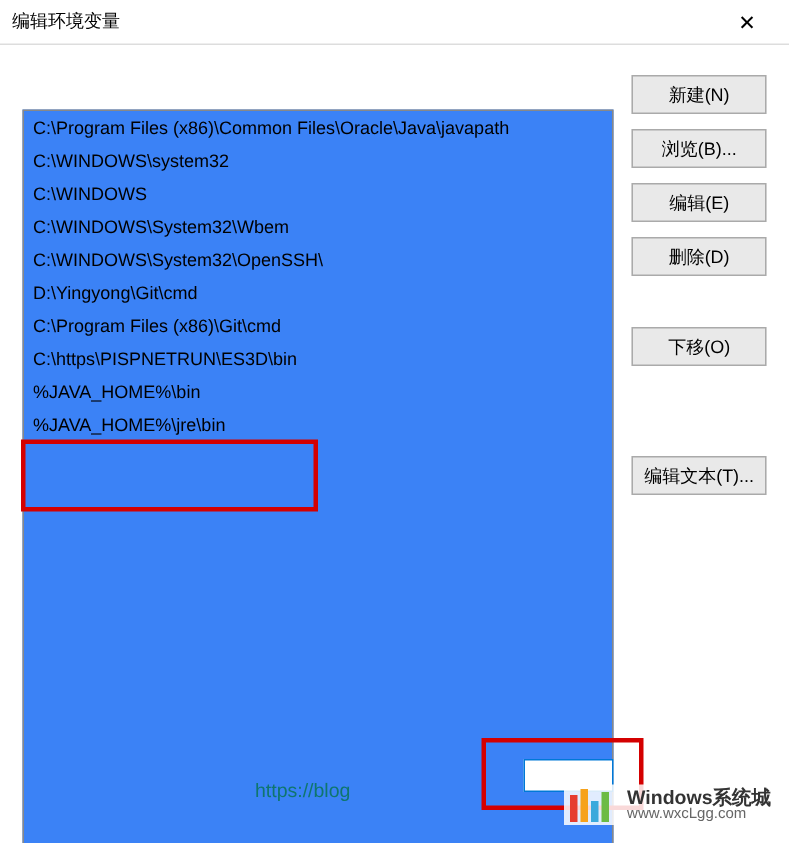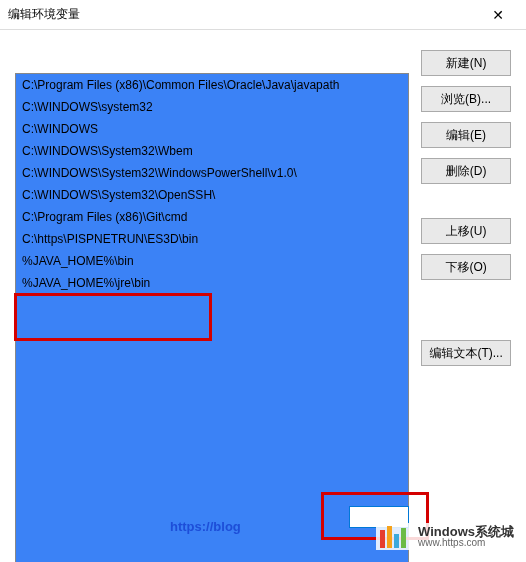--- a/index.html
+++ b/index.html
@@ -124,24 +124,23 @@
   .wm-b2 { height: 22px; background: #f6a21b; }
   .wm-b3 { height: 14px; background: #3ba9dc; }
   .wm-b4 { height: 20px; background: #6cbb45; }
   .wm-text { display: flex; flex-direction: column; line-height: 1; }
   .wm-line1 { font-size: 13px; font-weight: bold; color: #333; }
   .wm-line2 { font-size: 10px; color: #666; }
   .faint-wm {
     position: absolute;
     left: 170px;
     bottom: 28px;
-    color: #1d4ed8;
+    color: #0f766e;
     font-size: 13px;
     pointer-events: none;
-    font-weight: bold;
   }
 </style>
 </head>
 <body>
 
 <div class="window">
 
   <div class="titlebar">
     <span class="title">编辑环境变量</span>
     <div class="close-btn">
@@ -150,35 +149,34 @@
   </div>
 
   <div class="content">
     <div class="main-row">
 
       <div class="listbox">
         <div class="list-item">C:\Program Files (x86)\Common Files\Oracle\Java\javapath</div>
         <div class="list-item">C:\WINDOWS\system32</div>
         <div class="list-item">C:\WINDOWS</div>
         <div class="list-item">C:\WINDOWS\System32\Wbem</div>
-        <div class="list-item">C:\WINDOWS\System32\WindowsPowerShell\v1.0\</div>
         <div class="list-item">C:\WINDOWS\System32\OpenSSH\</div>
+        <div class="list-item">D:\Yingyong\Git\cmd</div>
         <div class="list-item">C:\Program Files (x86)\Git\cmd</div>
         <div class="list-item">C:\https\PISPNETRUN\ES3D\bin</div>
         <div class="list-item">%JAVA_HOME%\bin</div>
         <div class="list-item">%JAVA_HOME%\jre\bin</div>
       </div>
 
       <div class="buttons">
         <button class="btn">新建(N)</button>
         <button class="btn">浏览(B)...</button>
         <button class="btn">编辑(E)</button>
         <button class="btn">删除(D)</button>
         <div class="gap-small"></div>
-        <button class="btn">上移(U)</button>
         <button class="btn">下移(O)</button>
         <div class="gap-large"></div>
         <button class="btn">编辑文本(T)...</button>
       </div>
 
     </div>
   </div>
 
   <div class="ok-btn-area"></div>
 
@@ -189,17 +187,17 @@
 
   <div class="watermark-logo">
     <div class="wm-bars">
       <div class="wm-bar wm-b1"></div>
       <div class="wm-bar wm-b2"></div>
       <div class="wm-bar wm-b3"></div>
       <div class="wm-bar wm-b4"></div>
     </div>
     <div class="wm-text">
       <span class="wm-line1">Windows系统城</span>
-      <span class="wm-line2">www.https.com</span>
+      <span class="wm-line2">www.wxcLgg.com</span>
     </div>
   </div>
 
 </div>
 
 </body></html>

